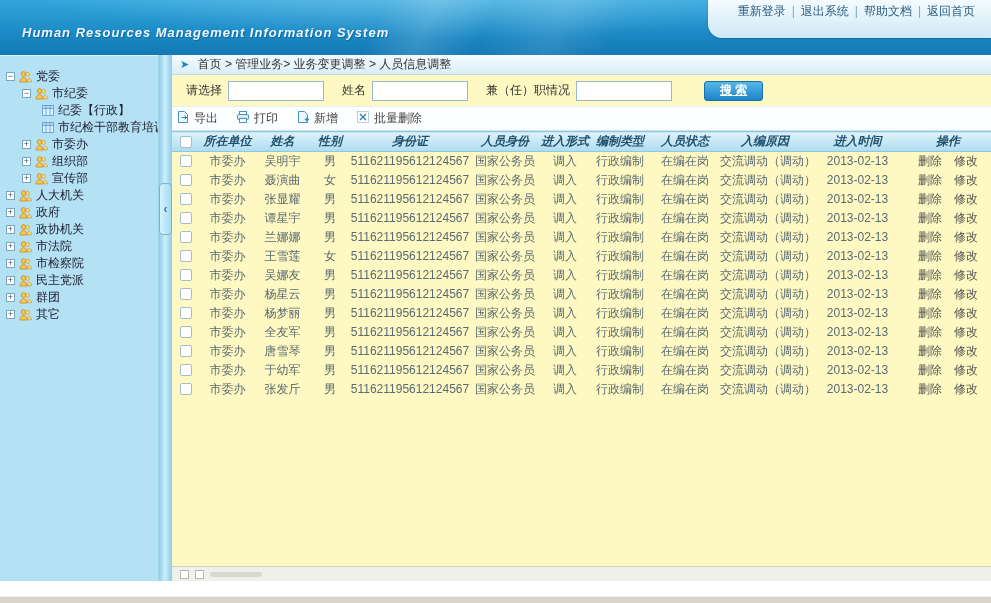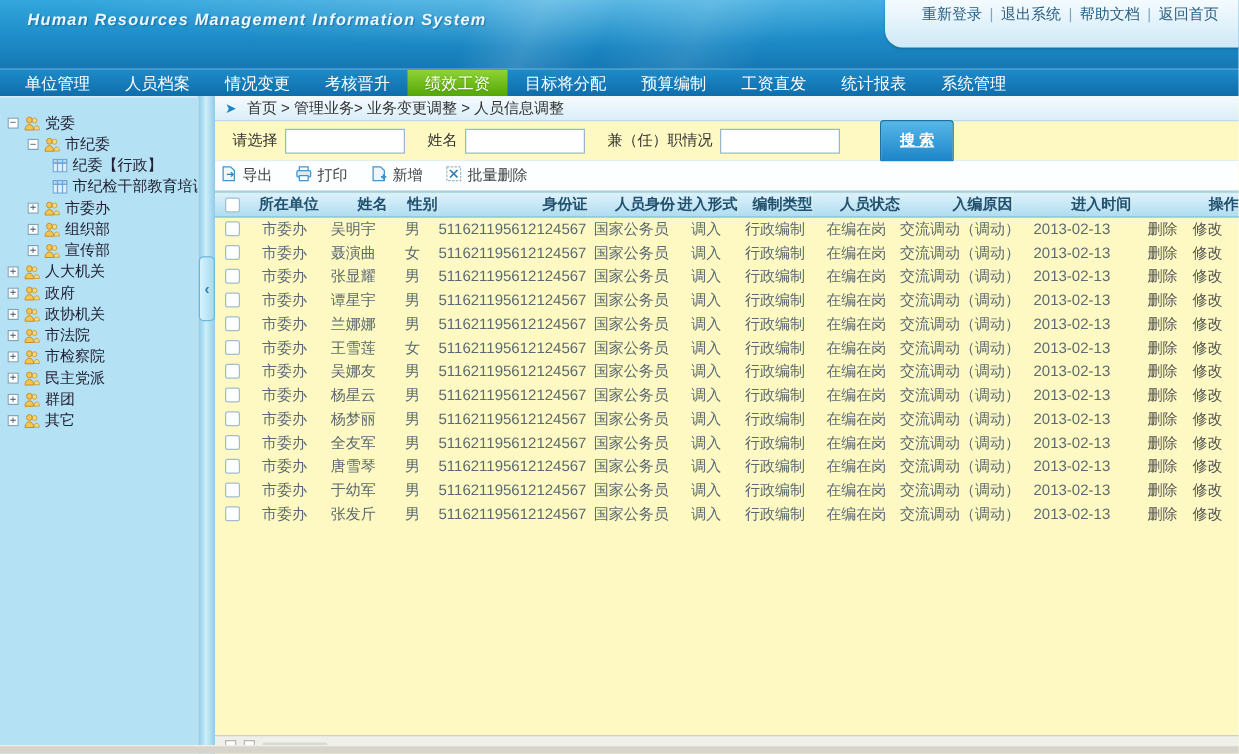--- a/index.html
+++ b/index.html
@@ -11,21 +11,21 @@
   .app-header { position:relative; height:55px;
     background:
       radial-gradient(ellipse at 45% -30%, rgba(255,255,255,.28), transparent 55%),
       linear-gradient(115deg, transparent 38%, rgba(255,255,255,.14) 43%, transparent 49%, rgba(255,255,255,.10) 56%, transparent 62%),
       linear-gradient(180deg,#33a7dd 0%, #1d8cc8 55%, #1478b4 100%);
   }
   .titles { padding:8px 0 0 22px; }
   .app-title { font-size:21px; font-weight:bold; color:#fff; letter-spacing:7px;
     text-shadow:1px 1px 2px rgba(0,60,100,.45); }
   .app-subtitle { font-size:13px; font-style:italic; font-weight:bold; color:#ecf7ff;
-    letter-spacing:1px; margin-top:0; text-shadow:1px 1px 1px rgba(0,60,100,.4); }
+    letter-spacing:1px; margin-top:17px; text-shadow:1px 1px 1px rgba(0,60,100,.4); }
   .quick-links { position:absolute; top:0; right:0; height:38px; line-height:22px;
     padding:0 12px 0 26px; background:linear-gradient(180deg,#f4fbff,#cfe9f6);
     border-radius:0 0 0 14px; box-shadow:0 1px 2px rgba(0,50,90,.3); white-space:nowrap; }
   .quick-links .ql { color:#2a5d80; margin:0 4px; cursor:pointer; }
   .quick-links .sep { color:#7fa8c0; margin:0 2px; }
 
   
   .menu-bar { display:flex; height:22px; background:linear-gradient(180deg,#1e8ac8,#0f6dab);
     border-top:1px solid #3f9fd4; align-items:stretch; padding-left:6px; }
   .menu-item { color:#fff; font-size:13px; line-height:21px; padding:0 14px; cursor:pointer; white-space:nowrap; }
@@ -50,31 +50,31 @@
 
   
   .breadcrumb { height:20px; line-height:19px; padding-left:8px;
     background:linear-gradient(180deg,#f4fbfe,#dbeef9); border-bottom:1px solid #bcdcee; color:#333; }
   .bc-arrow { color:#1d84c5; font-size:11px; margin-right:5px; }
 
   
   .filter-row { display:flex; align-items:center; height:32px; padding-left:14px; border-bottom:1px solid #e4eef5; }
   .filter-row label { color:#333; margin-right:6px; white-space:nowrap; }
   .filter-row input { width:96px; height:20px; border:1px solid #9ab8cc; background:#fff; margin-right:18px; padding:0 4px; font-size:12px; }
-  .search-btn { margin-left:14px; height:34px; padding:0 15px; color:#fff; font-size:12px; font-weight:bold;
+  .search-btn { margin-left:14px; height:20px; padding:0 15px; color:#fff; font-size:12px; font-weight:bold;
     background:linear-gradient(180deg,#57b7e8,#1c84c8); border:1px solid #1671ad; border-radius:3px; cursor:pointer;text-decoration:underline; }
 
   
   .toolbar { display:flex; align-items:center; height:24px; padding-left:4px; border-bottom:1px solid #cfe2ee; background:#fdfeff; }
   .tool-btn { display:inline-flex; align-items:center; gap:4px; margin-right:18px; color:#444; cursor:pointer; background:none; border:none; font-size:12px; }
 
   
   table { border-collapse:collapse; table-layout:fixed; width:819px; }
-  thead th { height:20px; font-size:12px; color:#23516d; font-weight:bold; text-align:right;
-    background:linear-gradient(180deg,#ddf2fb,#aedcf0); border-top:1px solid #8ec8e2; border-bottom:1px solid #8ec8e2; }
+  thead th { height:20px; font-size:12px; color:#23516d; font-weight:bold; text-align:center;
+    background:linear-gradient(180deg,#ddf2fb,#aedcf0); border-top:1px solid #8ec8e2; border-bottom:1px solid #8ec8e2;font-style:italic; }
   tbody td { height:19px; text-align:center; color:#5a6a72; font-size:12px; white-space:nowrap; overflow:hidden; }
   .checkbox { width:12px; height:12px; border:1px solid #a3bdcb; background:#fff; border-radius:2px; margin:0 auto; cursor:pointer; }
   .action-link { color:#555; margin:0 6px; cursor:pointer; }
 
   
   .pagination-bar { margin-top:auto; height:15px; background:#eef0e9; border-top:1px solid #ccd0c6;
     display:flex; align-items:center; gap:6px; padding-left:8px; }
   .pg-box { width:9px; height:9px; background:#fff; border:1px solid #b5b8ae; cursor:pointer; }
   .pg-dash { width:52px; height:5px; background:#d7dacf; border-radius:2px; }
   .bottom-strip { position:absolute; left:0; bottom:0; width:991px; height:7px; background:#d7d5cb; border-top:1px solid #efefe8; }
@@ -89,32 +89,20 @@
 
 <div class="page">
 
   <header class="app-header">
     <div class="titles">
       <div class="app-subtitle">Human Resources Management Information System</div>
     </div>
     <div class="quick-links"><span class="ql">重新登录</span><span class="sep">|</span><span class="ql">退出系统</span><span class="sep">|</span><span class="ql">帮助文档</span><span class="sep">|</span><span class="ql">返回首页</span></div>
   </header>
 
-  <nav class="menu-bar">
-      <div class="menu-item">单位管理</div>
-      <div class="menu-item">人员档案</div>
-      <div class="menu-item">情况变更</div>
-      <div class="menu-item">考核晋升</div>
-      <div class="menu-item active">绩效工资</div>
-      <div class="menu-item">目标将分配</div>
-      <div class="menu-item">预算编制</div>
-      <div class="menu-item">工资直发</div>
-      <div class="menu-item">统计报表</div>
-      <div class="menu-item">系统管理</div>
-    </nav>
 
   <div class="body">
 
     <aside class="sidebar">
       <div class="tree">
           <div class="tree-item lvl0">
             <span class="toggle">−</span>
             <span class="node-icon">
               <svg width="13" height="12" viewBox="0 0 13 12">
                 <ellipse cx="8.6" cy="3.4" rx="1.9" ry="2" fill="#fada7a" stroke="#c78d2b" stroke-width=".6"></ellipse>

